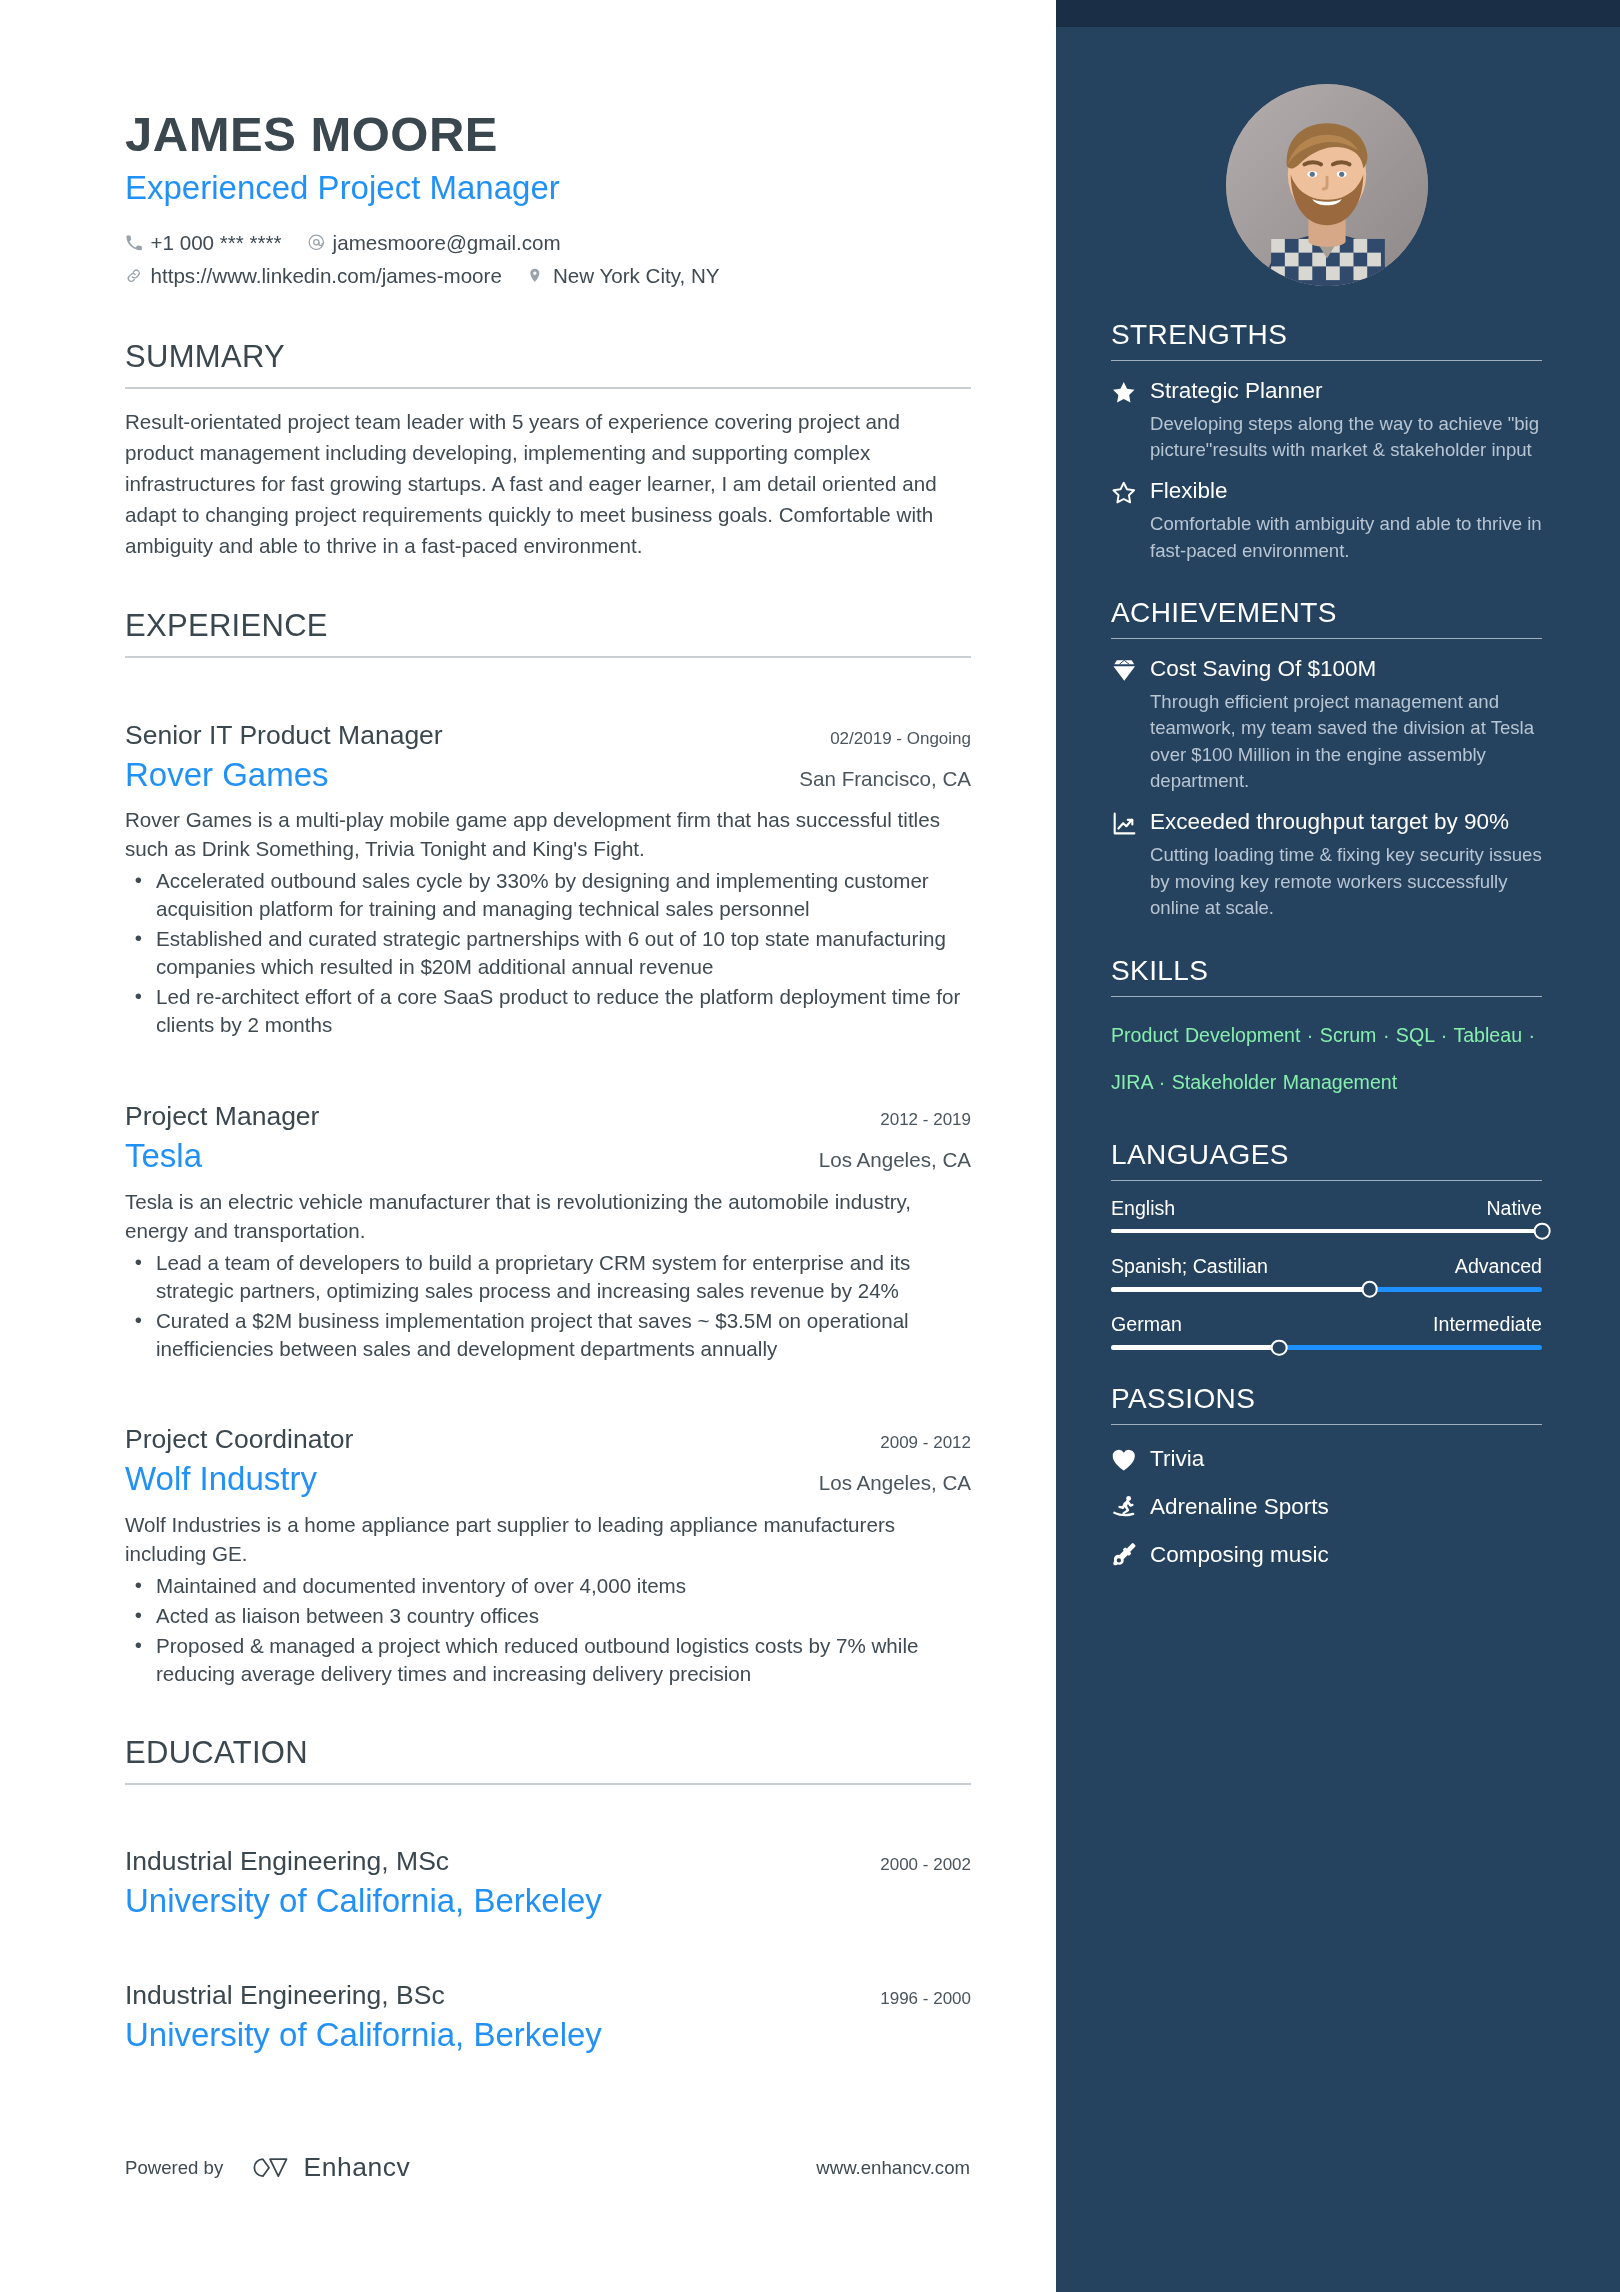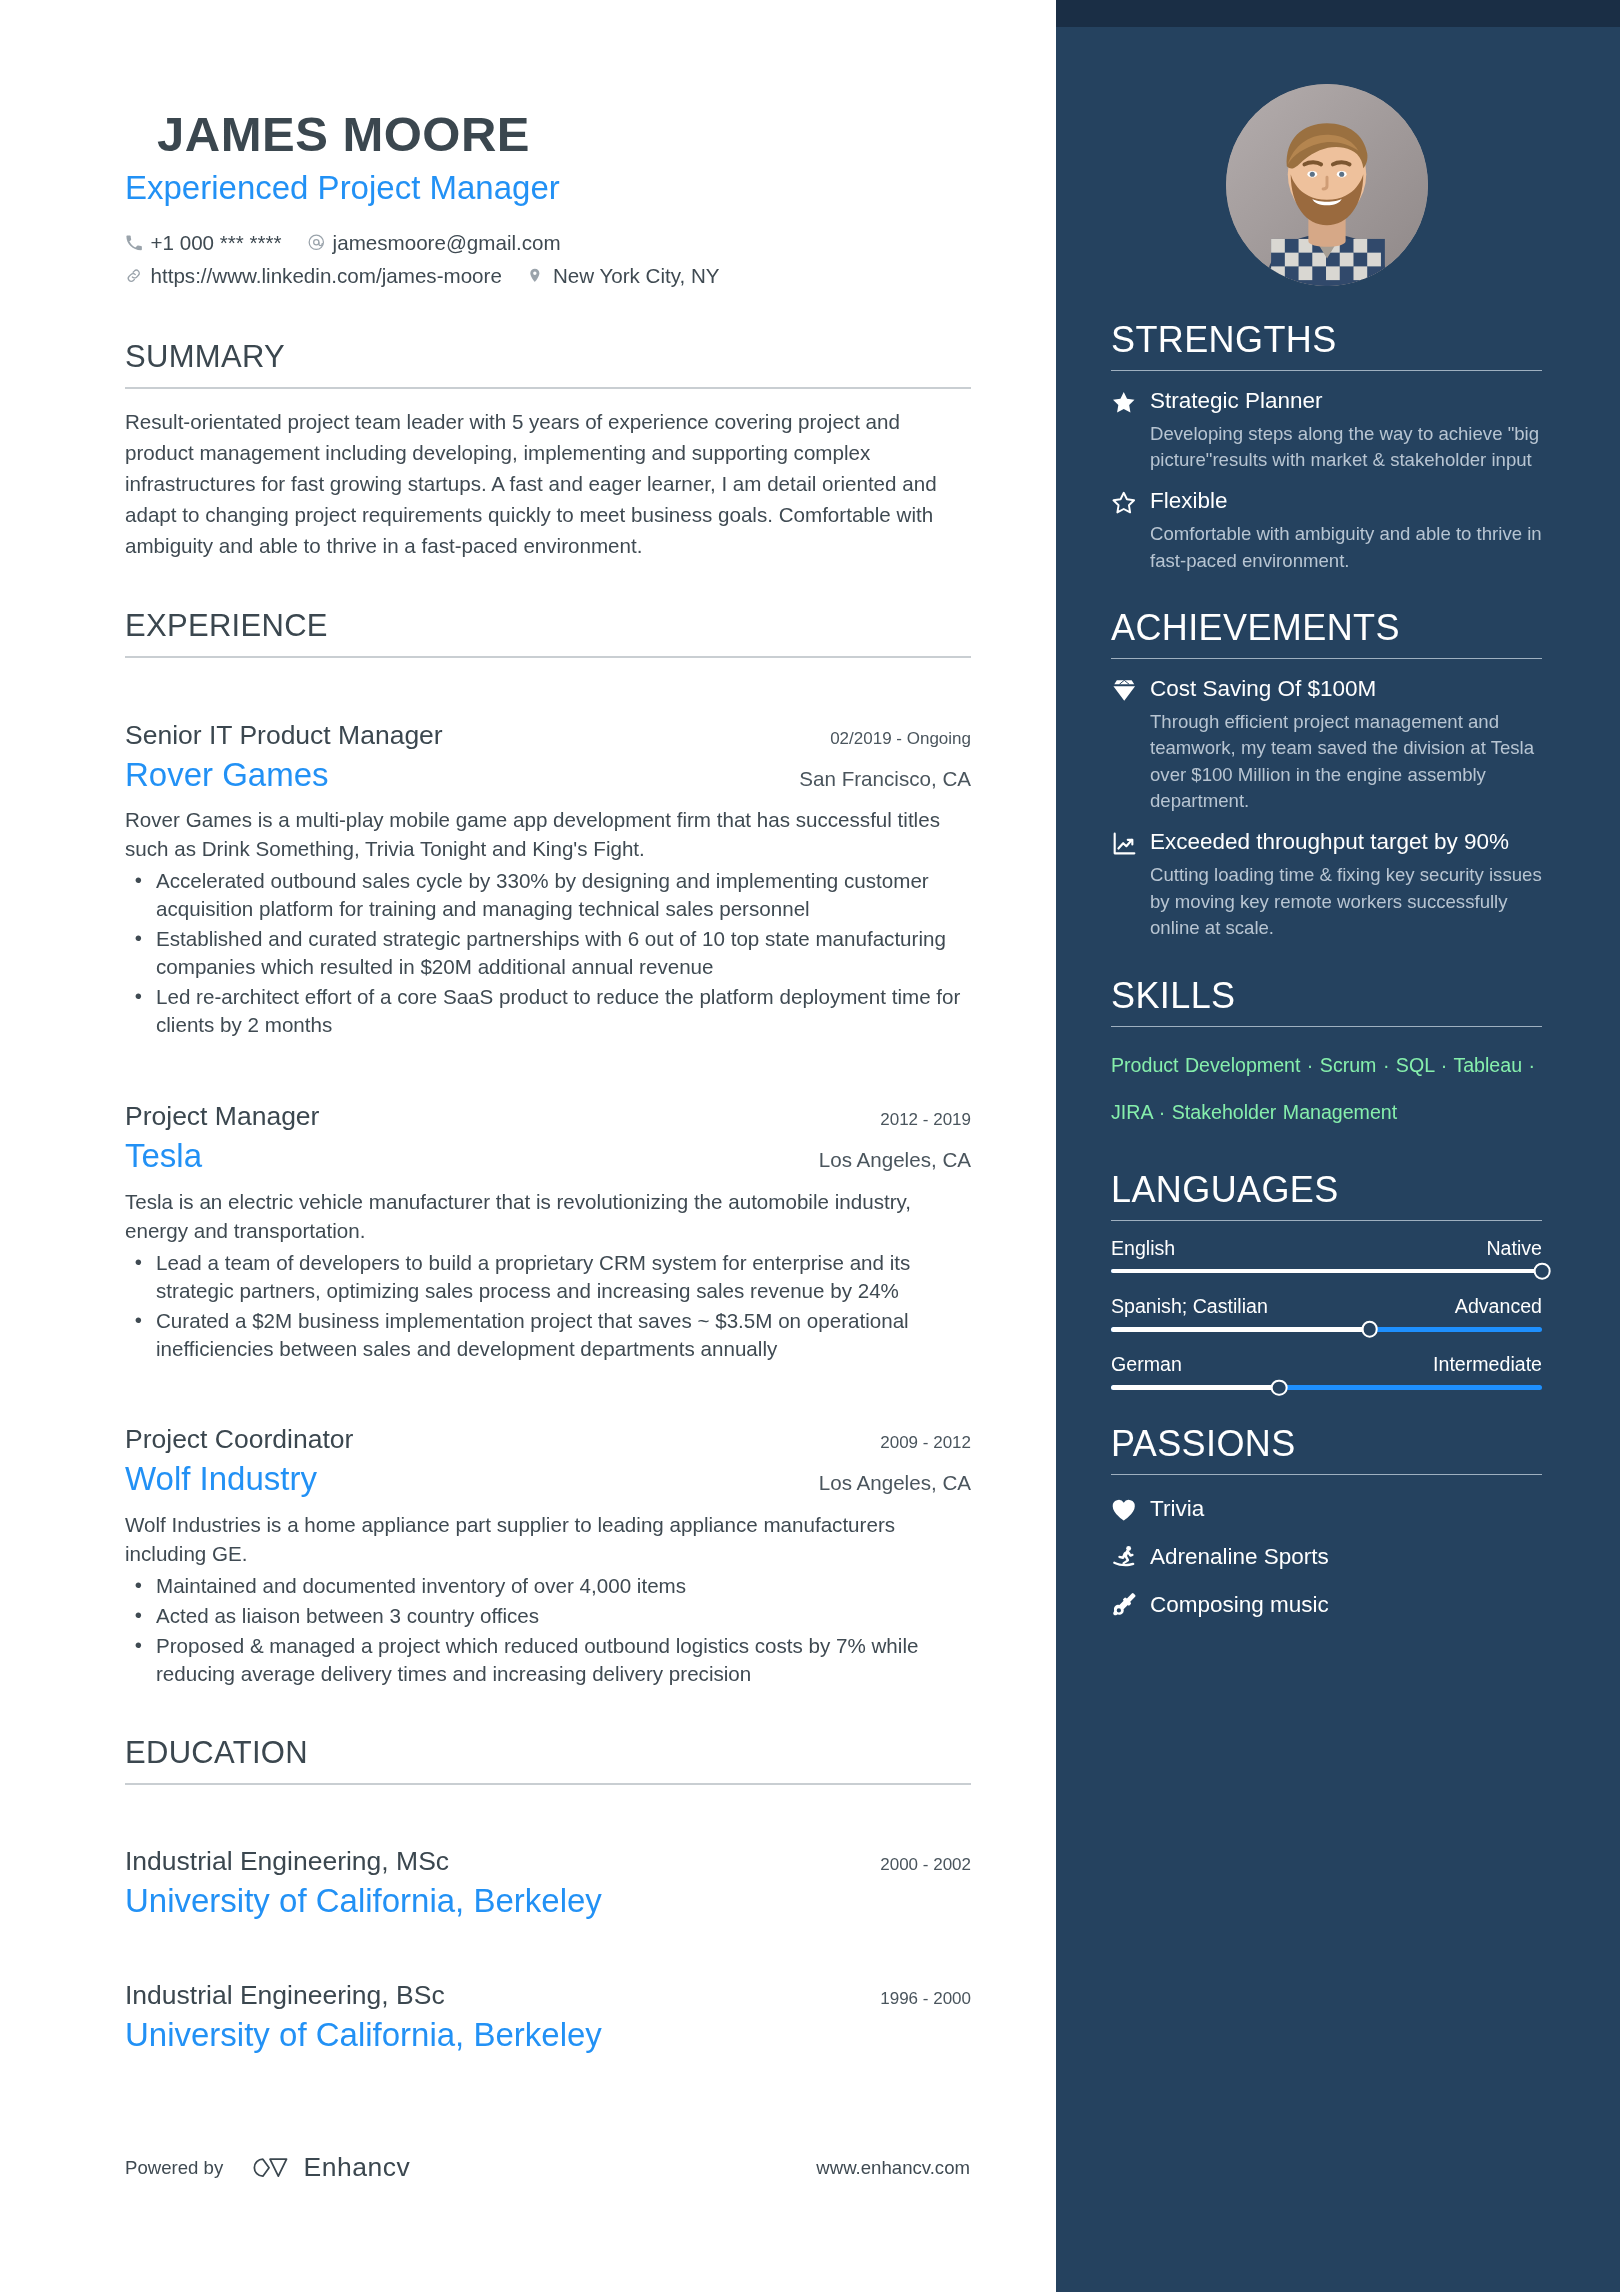--- a/index.html
+++ b/index.html
@@ -51,21 +51,21 @@
     overflow: hidden;
     position: relative;
     background: #a39c9c;
   }
   .avatar svg { display: block; width: 100%; height: 100%; }
 
   
   .sb-section { margin-top: 33px; }
   .sb-title {
     color: #ffffff;
-    font-size: 36px;
+    font-size: 28px;
     font-weight: 400;
     letter-spacing: 0.4px;
     padding-bottom: 8.8px;
   }
   .sb-rule {
     height: 1px;
     background: #9fb0c0;
     width: 100%;
     margin-bottom: 15.7px;
   }
@@ -154,21 +154,20 @@
     height: 2293px;
     padding: 106px 86px 0 125px;
   }
 
   .name {
     font-size: 49px;
     font-weight: 700;
     color: #3b474f;
     letter-spacing: 0.5px;
     line-height: 57px;
-    margin-left: 32px;
   }
   .headline {
     font-size: 33px;
     color: #2291f5;
     line-height: 45px;
     margin-top: 2px;
   }
 
   .contacts { margin-top: 16px; text-align: right; }
   .contact-line {

